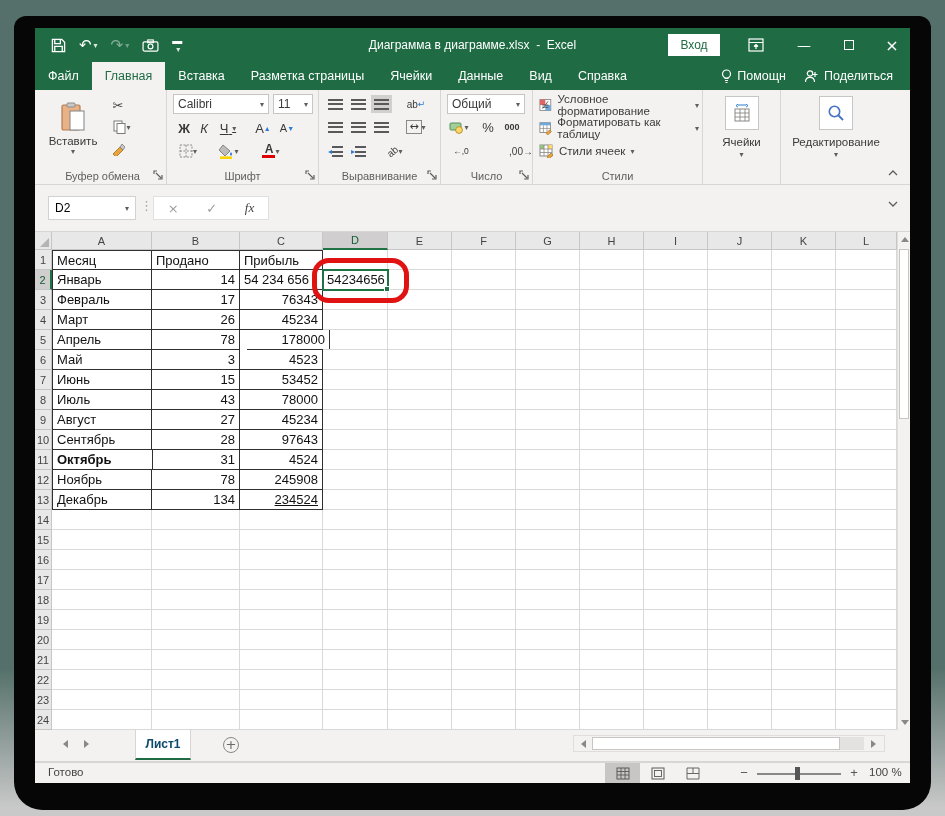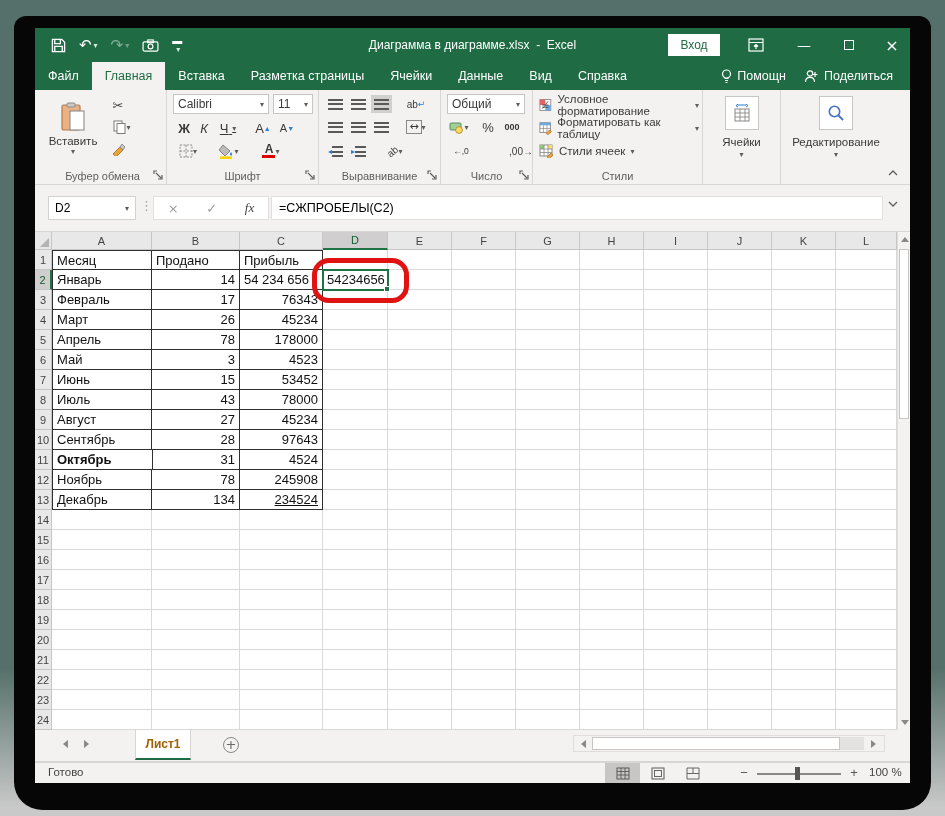--- a/index.html
+++ b/index.html
@@ -117,21 +117,21 @@
   .annotation { position:absolute; left:277px; top:230px; width:97px; height:45px;
     border:5px solid #e01212; border-radius:17px; z-index:9; pointer-events:none; }
 
   
   .sheetbar { position:absolute; left:0; top:702px; width:875px; height:32px; background:#f3f2f1;
     border-bottom:1px solid #d8d6d4; }
   .nav-arrows { position:absolute; left:28px; top:10px; display:flex; gap:16px; }
   .nav-arrows > div { cursor:pointer; }
   .sheet-tab { position:absolute; left:100px; top:0; width:56px; height:30px; background:#fff;
     border-left:1px solid #d8d6d4; border-right:1px solid #d8d6d4; border-bottom:2px solid #1f6b43;
-    color:#a16207; font-weight:bold; font-size:12px; display:flex; align-items:center;
+    color:#0c4a6e; font-weight:bold; font-size:12px; display:flex; align-items:center;
     justify-content:center; cursor:pointer; }
   .add-sheet { position:absolute; left:188px; top:7px; width:16px; height:16px; border:1px solid #8a8886;
     border-radius:50%; color:#6a6867; font-size:13px; line-height:14px; text-align:center; cursor:pointer; }
   .hscroll { position:absolute; left:538px; top:5px; width:312px; height:17px; background:#f3f2f1;
     border:1px solid #e0deDC; display:flex; align-items:center; }
   .hs-btn { width:18px; height:15px; display:flex; align-items:center; justify-content:center; cursor:pointer; }
   .hs-thumb { width:248px; height:13px; background:#fff; border:1px solid #c8c6c4; cursor:grab; }
   .hs-track { width:24px; height:13px; background:#e4e2e0; }
 
   
@@ -453,23 +453,20 @@
   <div class="formulabar">
     <div class="namebox">
       <span>D2</span>
       <span class="dd glyph">▾</span>
     </div>
     <div class="fb-dots glyph">⋮</div>
     <div class="fb-btns">
       <span class="fb-cancel glyph">×</span>
       <span class="fb-enter glyph">✓</span>
       <span class="fb-fx">fx</span>
-    </div>
-    <div class="fb-input">
-      <span>=СЖПРОБЕЛЫ(C2)</span>
     </div>
     <div class="fb-expand">
       <svg width="10" height="6" viewBox="0 0 10 6">
           <path d="M1 1 L5 5 L9 1" fill="none" stroke="#605e5c" stroke-width="1.3"></path>
         </svg>
     </div>
   </div>
 
   <div class="sheet-area" id="sheet-area">
       <div class="corner" style="left: 0px; top: 0px; width: 17px; height: 18px;"></div>
@@ -552,21 +549,21 @@
       <div class="cell txt" style="left: 353px; top: 78px; width: 64px; height: 20px;"></div>
       <div class="cell txt" style="left: 417px; top: 78px; width: 64px; height: 20px;"></div>
       <div class="cell txt" style="left: 481px; top: 78px; width: 64px; height: 20px;"></div>
       <div class="cell txt" style="left: 545px; top: 78px; width: 64px; height: 20px;"></div>
       <div class="cell txt" style="left: 609px; top: 78px; width: 64px; height: 20px;"></div>
       <div class="cell txt" style="left: 673px; top: 78px; width: 64px; height: 20px;"></div>
       <div class="cell txt" style="left: 737px; top: 78px; width: 64px; height: 20px;"></div>
       <div class="cell txt" style="left: 801px; top: 78px; width: 61px; height: 20px;"></div>
       <div class="cell t-r t-b t-l txt" style="left: 17px; top: 98px; width: 100px; height: 20px;">Апрель</div>
       <div class="cell t-r t-b num" style="left: 117px; top: 98px; width: 88px; height: 20px;">78</div>
-      <div class="cell t-r t-b num" style="left: 205px; top: 98px; width: 83px; height: 20px;">178000</div>
+      <div class="cell t-r t-b num" style="left: 212px; top: 98px; width: 83px; height: 20px;">178000</div>
       <div class="cell txt" style="left: 288px; top: 98px; width: 65px; height: 20px;"></div>
       <div class="cell txt" style="left: 353px; top: 98px; width: 64px; height: 20px;"></div>
       <div class="cell txt" style="left: 417px; top: 98px; width: 64px; height: 20px;"></div>
       <div class="cell txt" style="left: 481px; top: 98px; width: 64px; height: 20px;"></div>
       <div class="cell txt" style="left: 545px; top: 98px; width: 64px; height: 20px;"></div>
       <div class="cell txt" style="left: 609px; top: 98px; width: 64px; height: 20px;"></div>
       <div class="cell txt" style="left: 673px; top: 98px; width: 64px; height: 20px;"></div>
       <div class="cell txt" style="left: 737px; top: 98px; width: 64px; height: 20px;"></div>
       <div class="cell txt" style="left: 801px; top: 98px; width: 61px; height: 20px;"></div>
       <div class="cell t-r t-b t-l txt" style="left: 17px; top: 118px; width: 100px; height: 20px;">Май</div>

